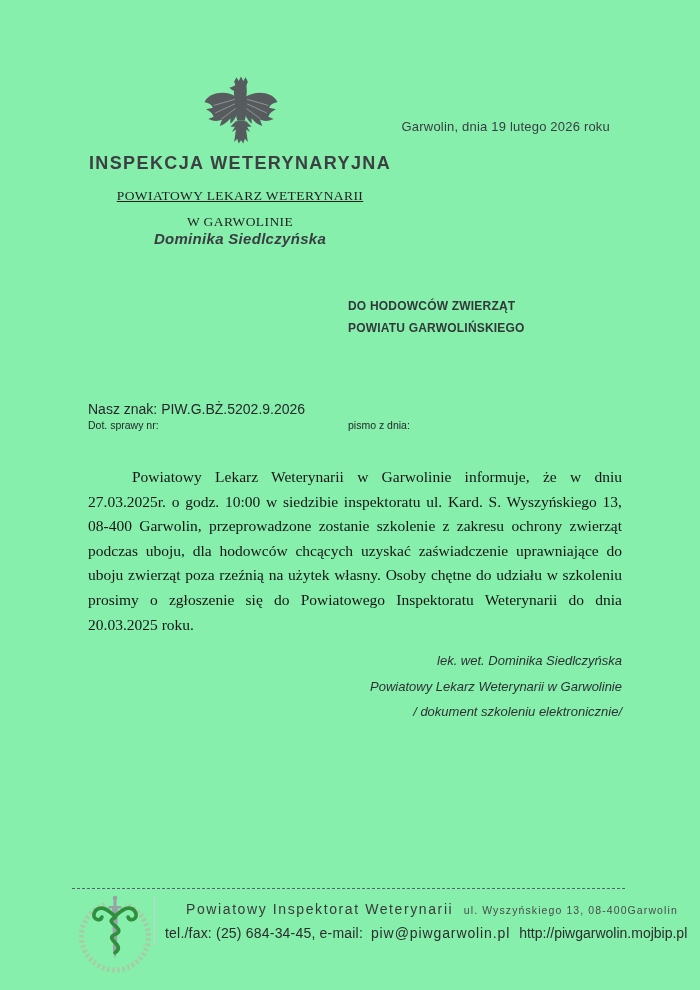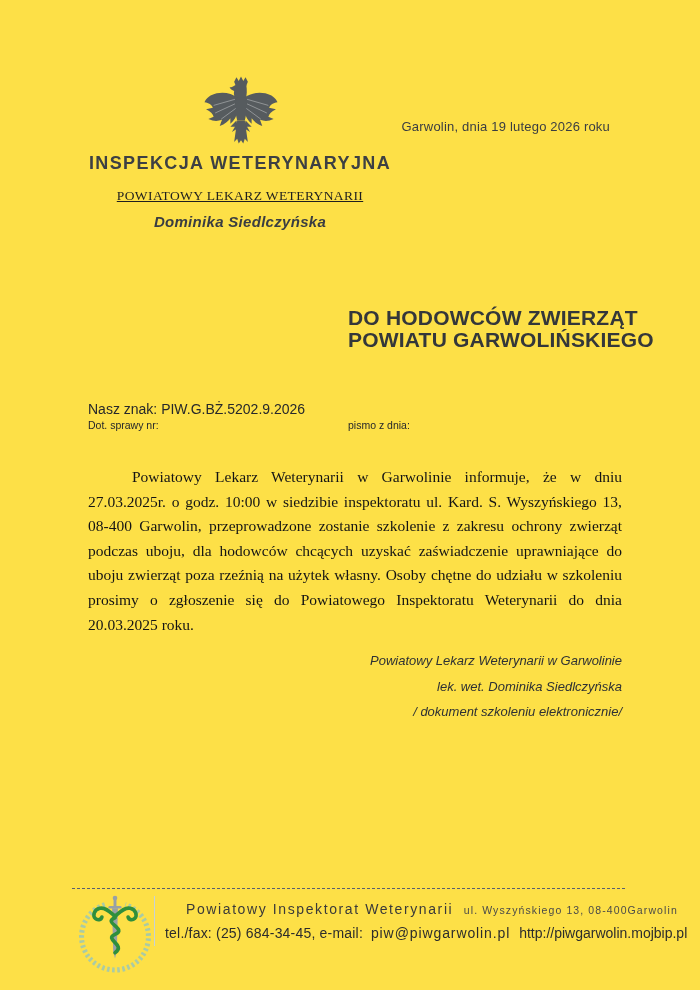--- a/index.html
+++ b/index.html
@@ -1,19 +1,19 @@
 <!DOCTYPE html>
 <html><head>
 <meta charset="utf-8">
 <style>
   html,body{margin:0;padding:0;background:#ffffff;}
   .page{
     position:relative;
     width:700px;height:990px;
-    background:#fde047;
+    background:#86efac;
     font-family:"Liberation Sans",sans-serif;
     color:#222;
     overflow:hidden;
   }
   .abs{position:absolute;}
 
   
   .eagle{left:203px;top:72px;width:76px;height:82px;}
   .date-line{
     top:119px;right:90px;
@@ -28,29 +28,28 @@
     margin-top:14px;
     font-family:"Liberation Serif",serif;
     font-size:13.5px;color:#1f1f1f;letter-spacing:.4px;text-decoration:underline;
   }
   .org-line3{
     margin-top:10px;
     font-family:"Liberation Serif",serif;
     font-size:13.5px;color:#1f1f1f;letter-spacing:.4px;
   }
   .org-person{
-    margin-top:9px;
     font-size:15px;font-weight:bold;font-style:italic;
     color:#3a3d42;letter-spacing:.3px;
   }
 
   
   .addressee{
-    left:348px;top:307px;
-    font-size:21px;font-weight:bold;line-height:22px;
+    left:348px;top:295px;
+    font-size:12px;font-weight:bold;line-height:22px;
     color:#34373a;letter-spacing:.2px;
   }
 
   
   .ref-znak{left:88px;top:401px;font-size:14px;color:#26282b;}
   .ref-dot{left:88px;top:419px;font-size:10.5px;color:#26282b;}
   .ref-pismo{left:348px;top:419px;font-size:10.5px;color:#26282b;}
 
   
   .body-par{
@@ -117,37 +116,38 @@
       <path d="M58,38 L84,50" fill="none"></path>
       <path d="M57,44 L76,58" fill="none"></path>
     </g>
   </svg>
 
   <div class="abs date-line">Garwolin, dnia 19 lutego 2026 roku</div>
 
   <div class="abs org-block">
     <div class="org-line1">INSPEKCJA WETERYNARYJNA</div>
     <div class="org-line2">POWIATOWY LEKARZ WETERYNARII</div>
+    <div class="org-line3">W GARWOLINIE</div>
     <div class="org-person">Dominika Siedlczyńska</div>
   </div>
 
   <div class="abs addressee">
     <div>DO HODOWCÓW ZWIERZĄT</div>
     <div>POWIATU GARWOLIŃSKIEGO</div>
   </div>
 
   <div class="abs ref-znak">Nasz znak: PIW.G.BŻ.5202.9.2026</div>
   <div class="abs ref-dot">Dot. sprawy nr:</div>
   <div class="abs ref-pismo">pismo z dnia:</div>
 
   <p class="abs body-par">Powiatowy Lekarz Weterynarii w Garwolinie informuje, że w dniu 27.03.2025r. o godz. 10:00 w siedzibie inspektoratu ul. Kard. S. Wyszyńskiego 13, 08-400 Garwolin, przeprowadzone zostanie szkolenie z zakresu ochrony zwierząt podczas uboju, dla hodowców chcących uzyskać zaświadczenie uprawniające do uboju zwierząt poza rzeźnią na użytek własny. Osoby chętne do udziału w szkoleniu prosimy o zgłoszenie się do Powiatowego Inspektoratu Weterynarii do dnia 20.03.2025 roku.</p>
 
   <div class="abs signature">
+    <div>lek. wet. Dominika Siedlczyńska</div>
     <div>Powiatowy Lekarz Weterynarii w Garwolinie</div>
-    <div>lek. wet. Dominika Siedlczyńska</div>
     <div>/ dokument szkoleniu elektronicznie/</div>
   </div>
 
   <div class="abs footer-rule"></div>
 
   <svg class="abs caduceus" viewBox="0 0 100 110" aria-hidden="true">
     <path d="M36,16 A46,46 0 1,0 64,16" fill="none" stroke="#a9cba6" stroke-width="7" stroke-dasharray="3.5,3.5"></path>
     <g fill="#98a1a6">
       <circle cx="50" cy="7" r="3.2"></circle>
       <rect x="48" y="9" width="4" height="10"></rect>

